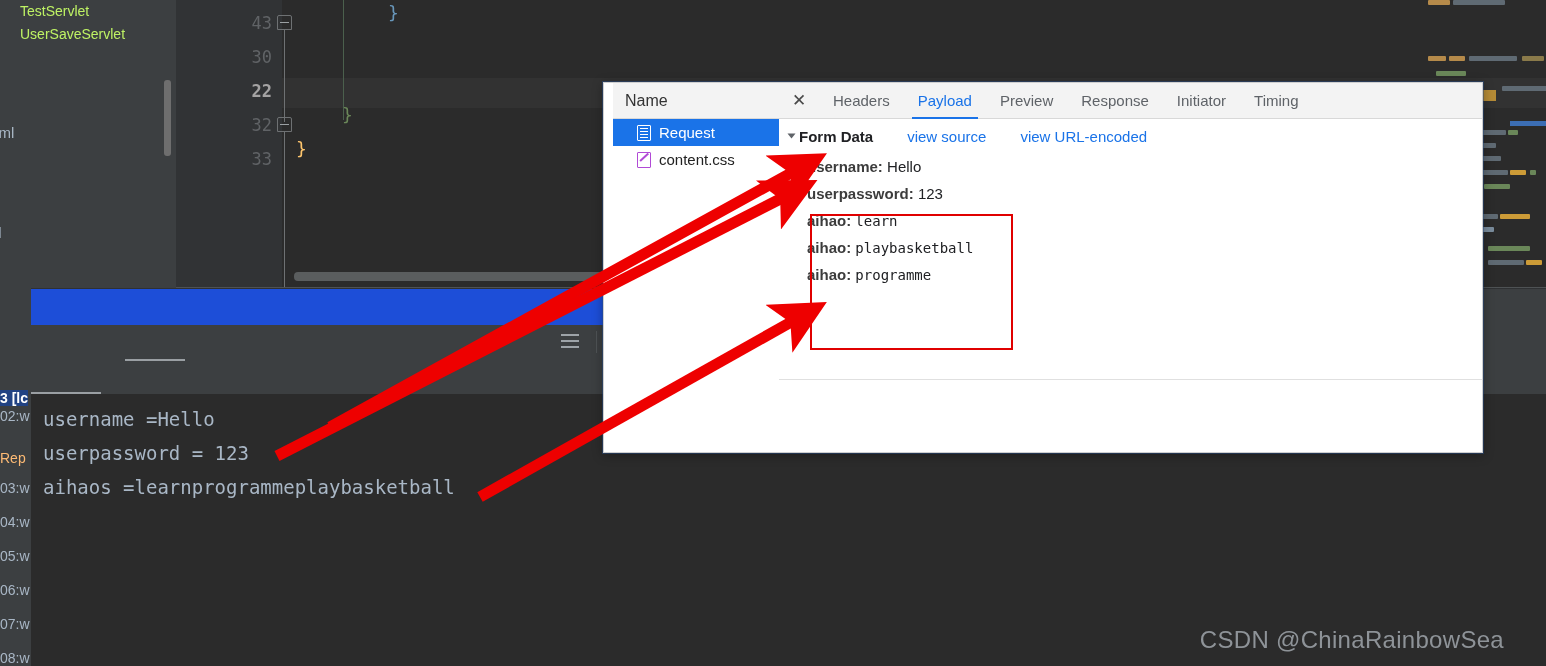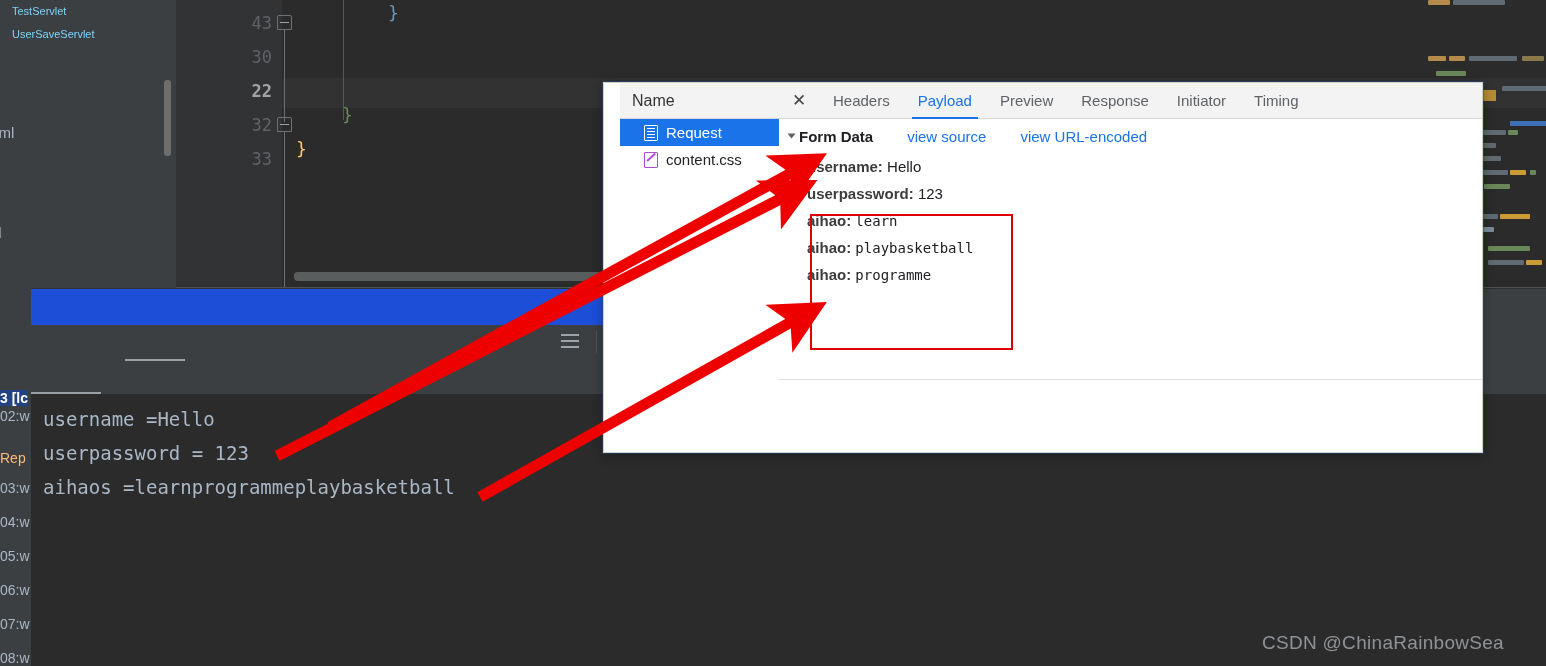--- a/index.html
+++ b/index.html
@@ -12,22 +12,22 @@
 
   
   #ide{position:absolute;inset:0;background:#3c3f41;}
 
   
   #project-panel{
     position:absolute;left:0;top:0;width:176px;height:288px;
     background:#3c3f41;overflow:hidden;
   }
   .tree-item{
-    color:#7dd3fc;font-size:11px;line-height:23px;
-    white-space:nowrap;padding-left:12px;
+    color:#bef264;font-size:14px;line-height:23px;
+    white-space:nowrap;padding-left:20px;
   }
   #project-scrollbar{
     position:absolute;left:164px;top:80px;width:7px;height:76px;
     background:#6e6e6e;border-radius:3px;
   }
   .tree-frag{
     position:absolute;color:#a9b7c6;font-size:15px;white-space:nowrap;
   }
 
   
@@ -126,32 +126,32 @@
   }
   .logfrag{
     position:absolute;left:0;color:#a9b7c6;font-size:14px;white-space:nowrap;
     font-family:"Liberation Sans", sans-serif;
   }
   .logfrag.hl{background:#214283;color:#ffffff;font-weight:bold;}
   .logfrag.grey{color:#fdba74;}
 
   
   #watermark{
-    position:absolute;right:42px;bottom:12px;color:#8e9398;font-size:19px;
+    position:absolute;right:42px;bottom:12px;color:#8e9398;font-size:24px;
     letter-spacing:.3px;
   }
 
   
   #devtools{
     position:absolute;left:603px;top:82px;width:880px;height:371px;
     background:#ffffff;border:1px solid #cfcfcf;box-sizing:border-box;
     box-shadow:0 0 0 1px rgba(40,80,140,.45), 0 2px 10px rgba(0,0,0,.35);
   }
   #dt-left{
-    position:absolute;left:16px;top:0;width:175px;height:369px;background:#ffffff;
+    position:absolute;left:9px;top:0;width:175px;height:369px;background:#ffffff;
     border-right:1px solid #d3d3d3;box-sizing:border-box;
   }
   #dt-left-head{
     height:36px;line-height:36px;background:#f3f3f3;border-bottom:1px solid #d8d8d8;
     color:#333;font-size:16px;padding-left:12px;box-sizing:border-box;
   }
   .netrow{
     height:27px;line-height:27px;font-size:15px;color:#222;
     display:flex;align-items:center;padding-left:24px;box-sizing:border-box;
   }

